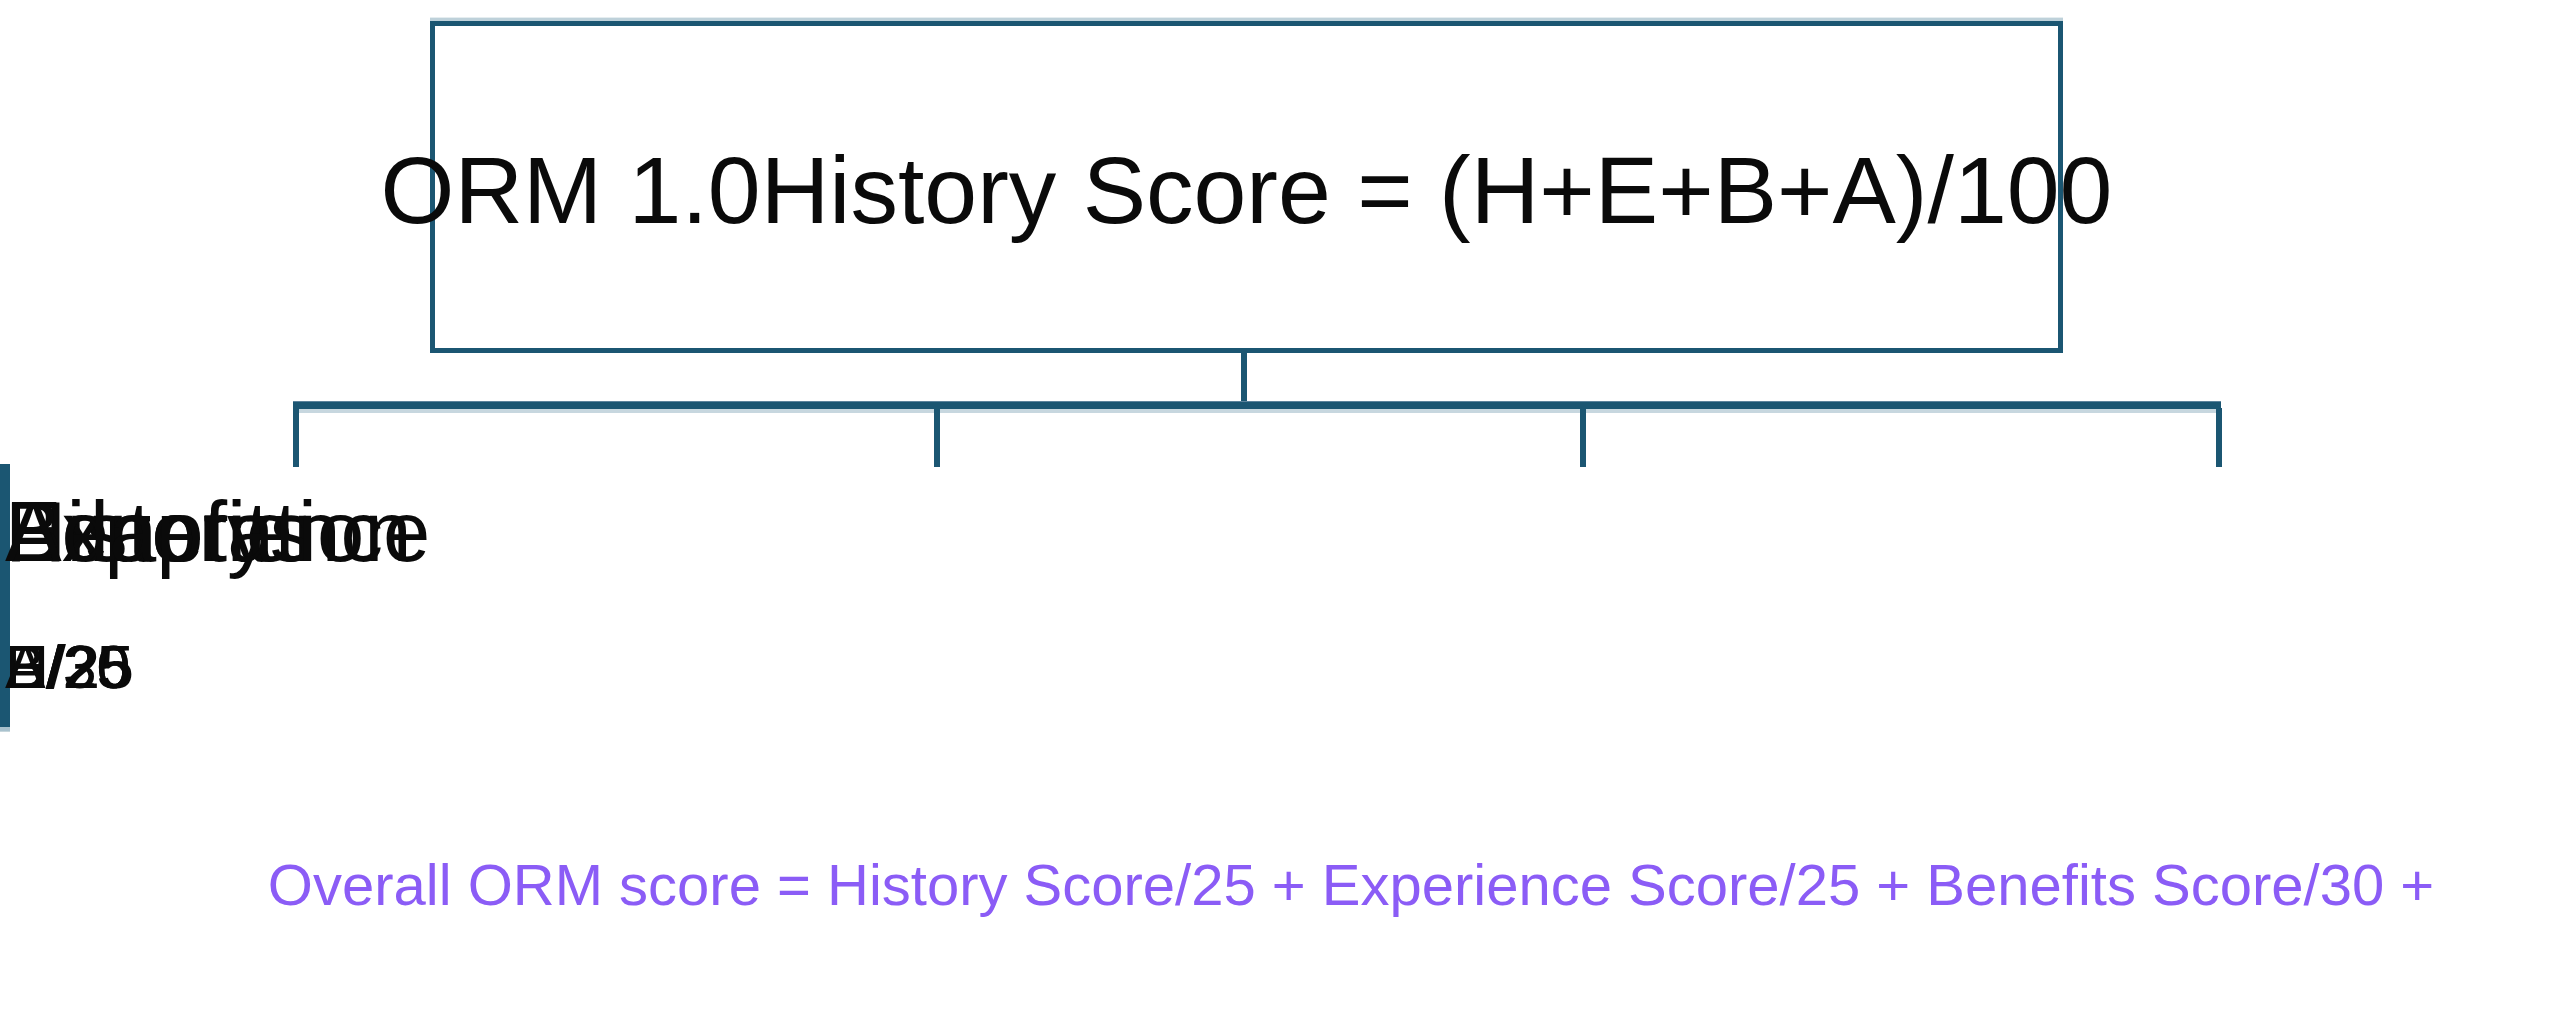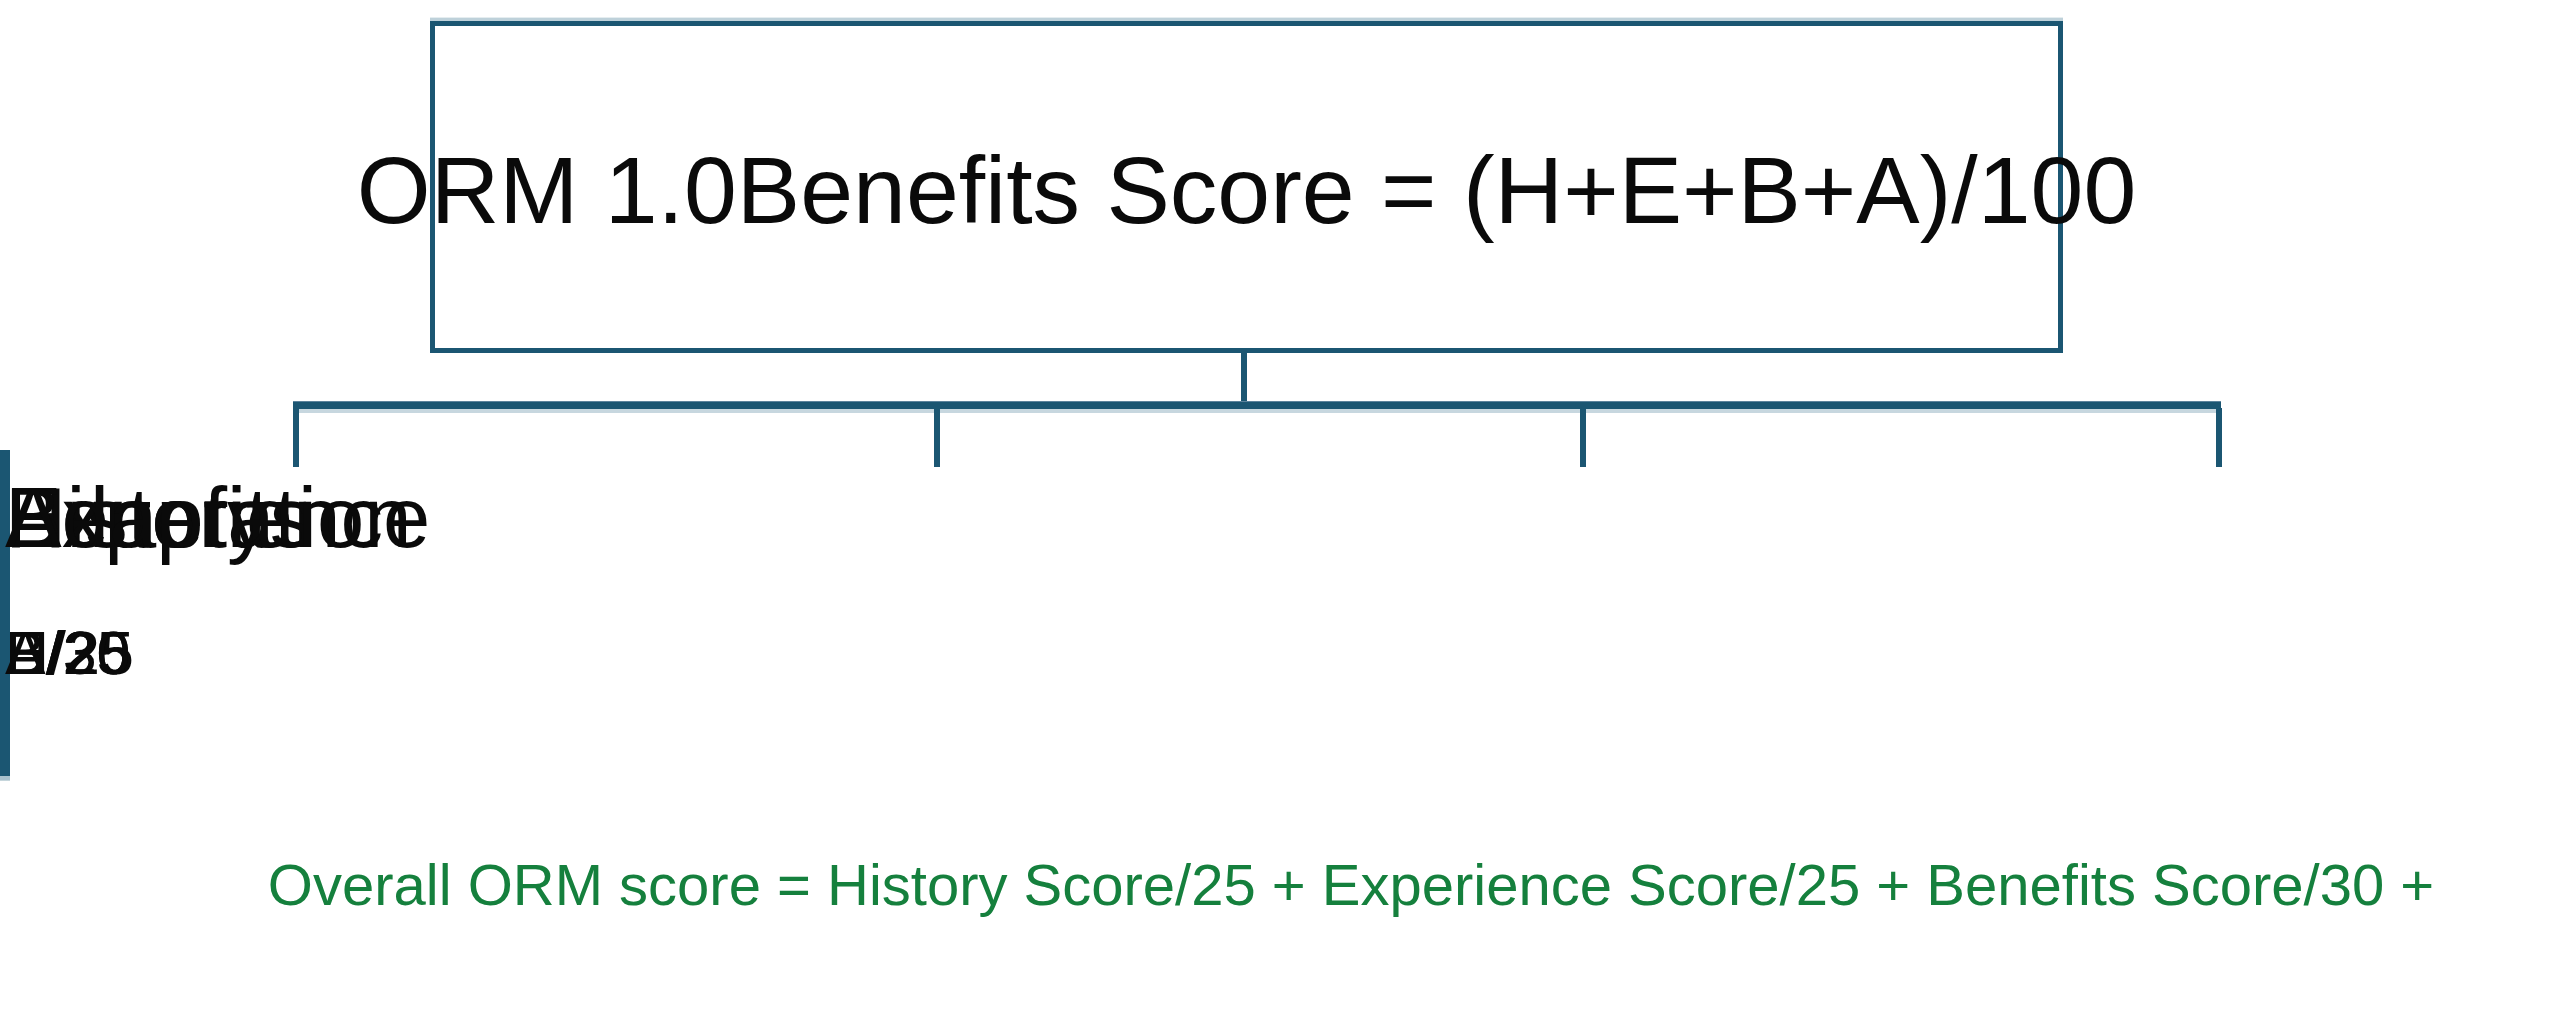--- a/index.html
+++ b/index.html
@@ -41,22 +41,22 @@
     line-height: 162px;
     white-space: nowrap;
   }
   .root-formula {
     font-size: 95px;
     line-height: 162px;
     white-space: nowrap;
   }
 
   .child-node {
-    top: 450px;
-    height: 326px;
+    top: 464px;
+    height: 263px;
     box-shadow: 0 4.3px 0 rgba(168, 193, 206, 0.75);
   }
   .child-node .child-title {
     position: absolute;
     left: 0;
     right: 0;
     top: 12px;
     text-align: center;
     font-size: 85px;
     line-height: 102px;
@@ -109,39 +109,39 @@
 
   
   .footnote {
     position: absolute;
     left: 162px;
     top: 840px;
     width: 2378px;
     text-align: center;
     font-size: 58px;
     line-height: 89px;
-    color: #15803d;
+    color: #8b5cf6;
   }
   .footnote div { white-space: nowrap; }
 </style>
 </head>
 <body>
 
 <div class="canvas">
 
   <div class="connector connector-root-stub"></div>
   <div class="connector connector-horizontal"></div>
   <div class="connector connector-child-stub stub-history"></div>
   <div class="connector connector-child-stub stub-experience"></div>
   <div class="connector connector-child-stub stub-benefits"></div>
   <div class="connector connector-child-stub stub-adaptation"></div>
 
   <div class="node root-node">
     <div class="root-title">ORM 1.0</div>
-    <div class="root-formula">Benefits Score = (H+E+B+A)/100</div>
+    <div class="root-formula">History Score = (H+E+B+A)/100</div>
   </div>
 
   <div class="node child-node">
     <div class="child-title">History</div>
     <div class="child-score">H/25</div>
   </div>
   <div class="node child-node">
     <div class="child-title">Experience</div>
     <div class="child-score">E/25</div>
   </div>

